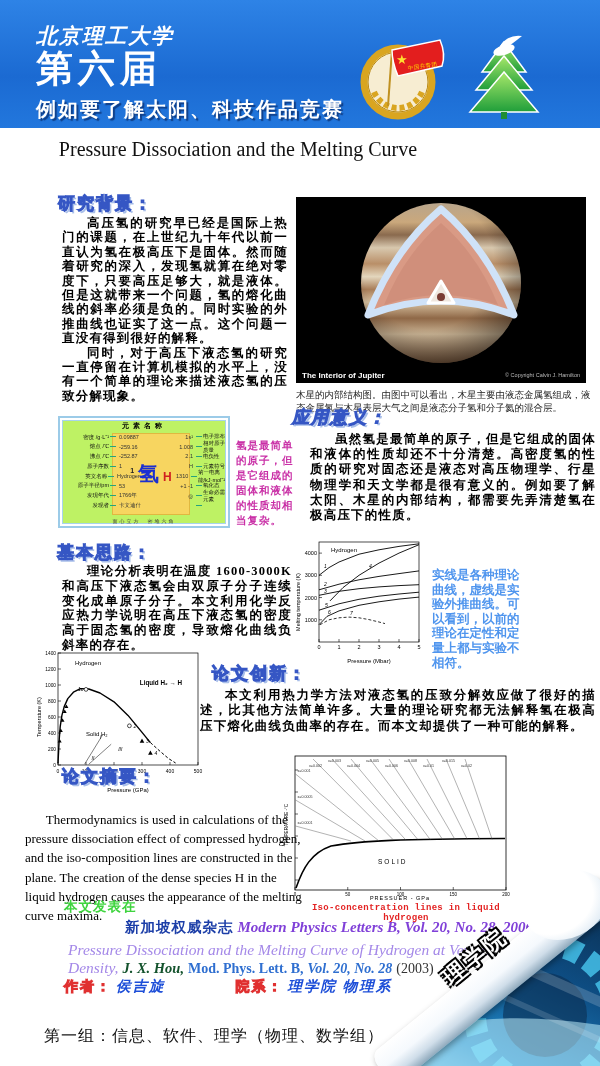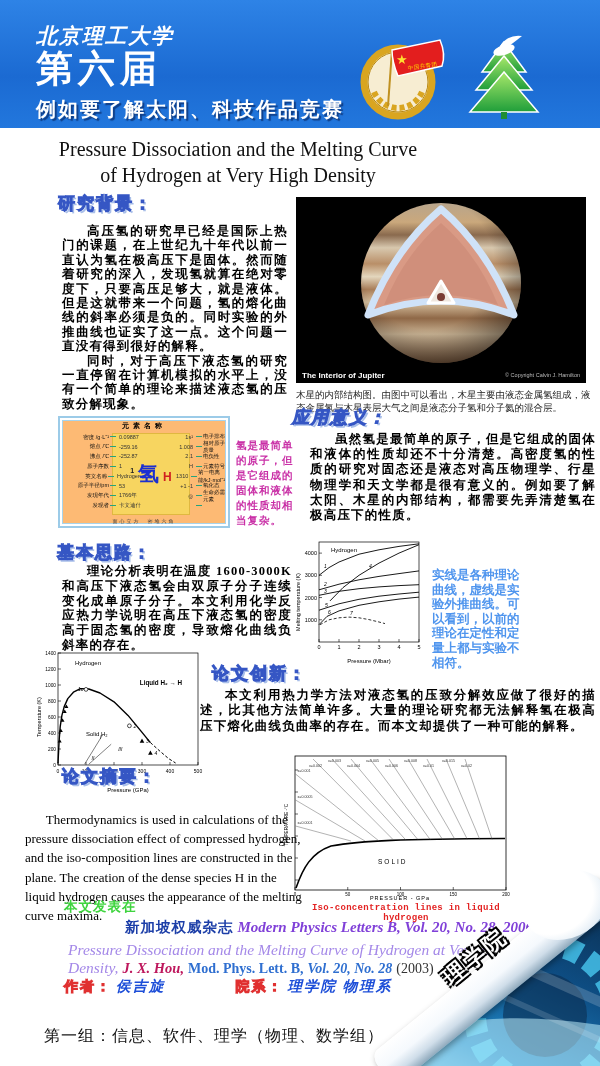--- a/index.html
+++ b/index.html
@@ -15,21 +15,21 @@
   #main-title{left:0;top:136px;width:476px;text-align:center;font:20px "Liberation Serif",serif;color:#111;line-height:26px;}
   
   .h-blue{font:bold 17px "Liberation Sans",sans-serif;color:#e9f1ff;-webkit-text-stroke:1.1px #3556c4;letter-spacing:2px;text-shadow:2px 2px 0 #a9bfe9;}
   
   .cn{font-family:"Liberation Serif",serif;font-weight:600;font-size:12.5px;letter-spacing:1.2px;line-height:14.4px;color:#000;text-align:justify;}
   .cn p{margin:0;text-indent:2em;}
   
   #jupiter{left:296px;top:197px;width:290px;height:186px;background:#000;}
   #jup-caption{left:296px;top:389px;width:296px;font:9.5px "Liberation Serif",serif;color:#222;line-height:13px;}
   
-  #ecard{left:58px;top:416px;width:172px;height:112px;background:#fdba74;border:2px solid #9ccbe8;box-shadow:inset 0 0 0 2px #fff,inset 0 0 0 3px #a8d4ec;box-sizing:border-box;}
+  #ecard{left:58px;top:416px;width:172px;height:112px;background:#bef264;border:2px solid #9ccbe8;box-shadow:inset 0 0 0 2px #fff,inset 0 0 0 3px #a8d4ec;box-sizing:border-box;}
   #ecard-title{position:absolute;left:0;top:3px;width:100%;text-align:center;font:bold 7px "Liberation Serif",serif;letter-spacing:4px;color:#000;}
   #ecard-yellow{position:absolute;left:52px;top:15px;width:76px;bottom:11px;background:#f7d560;border:1px solid #e0b840;}
   #ecard-rows{position:absolute;left:3px;top:14px;right:3px;}
   .erow{display:flex;align-items:center;height:9.8px;font:5.5px "Liberation Sans",sans-serif;color:#111;}
   .erow .elbl{width:46px;text-align:right;}
   .erow .elbl.r{flex:1;text-align:left;}
   .erow .eline{width:6px;border-top:1px solid #27a37d;margin:0 1px;}
   .erow .eval{width:30px;text-align:left;padding-left:2px;color:#333;}
   .erow .ecen{width:16px;}
   .erow .eval.r{width:26px;text-align:right;padding-right:2px;color:#333;}
@@ -51,21 +51,21 @@
   #abstract-text{left:25px;top:810px;width:278px;font:13px "Liberation Serif",serif;line-height:19.2px;color:#000;}
   #abstract-text p{margin:0;text-indent:1.6em;}
   
   #pub-intro{left:64px;top:898px;font:bold 13.5px "Liberation Sans",sans-serif;color:#3ed43e;letter-spacing:1px;}
   #pub-line1{left:81px;top:918px;white-space:nowrap;margin-left:44px;}
   .jcn{font:bold 14.5px "Liberation Serif",serif;color:#1d3fa8;letter-spacing:1px;}
   .jen{font:italic bold 15px "Liberation Serif",serif;color:#8040d8;}
   .sci{font:14px "Liberation Serif",serif;color:#8040d8;}
   #pub-line2{left:68px;top:941px;width:465px;line-height:16.5px;}
   .ptitle{font:italic 15.5px "Liberation Serif",serif;color:#a488e8;}
-  .pauth{font:italic bold 14.5px "Liberation Serif",serif;color:#be185d;}
+  .pauth{font:italic bold 14.5px "Liberation Serif",serif;color:#14532d;}
   .pjrn{font:bold 14px "Liberation Serif",serif;color:#2f6fd0;}
   .pvol{font:italic bold 14px "Liberation Serif",serif;color:#2f6fd0;}
   .pyear{font:14px "Liberation Serif",serif;color:#333;}
   #pub-line3{left:64px;top:977px;white-space:nowrap;}
   .rlbl{font:bold 14px "Liberation Sans",sans-serif;color:#ffe9e9;-webkit-text-stroke:1px #e03030;letter-spacing:2px;}
   .bname{font:italic bold 14.5px "Liberation Serif",serif;color:#1d4ed8;letter-spacing:2px;}
   
   #footer{left:44px;top:1026px;font:16px "Liberation Serif",serif;color:#111;letter-spacing:1px;}
   
   #curl-photo{left:330px;top:850px;width:270px;height:216px;z-index:5;clip-path:polygon(100% 20%,21% 100%,100% 100%);background:linear-gradient(205deg,#0a2a4a 10%,#0e4f86 45%,#2189c8 75%,#8fd8f2 100%);}
@@ -100,25 +100,24 @@
     <polygon points="42,28 14,62 70,62" fill="url(#grn)" stroke="#fff" stroke-width="1.5"></polygon>
     <polygon points="42,44 8,84 76,84" fill="url(#grn)" stroke="#fff" stroke-width="1.5"></polygon>
     <rect x="39" y="84" width="6" height="7" fill="#1f8e34"></rect>
     <ellipse cx="42" cy="22" rx="11" ry="5" fill="#fff" transform="rotate(-18 42 22)"></ellipse>
     <path d="M38,18 Q46,6 60,8 Q50,16 44,20 Z" fill="#fff"></path>
   </svg>
 </div>
 
 <div class="abs" id="main-title">
   <div>Pressure Dissociation and the Melting Curve</div>
-  <div>of Hydrogen at Very High Density</div>
 </div>
 
 <div class="abs h-blue" style="left:58px;top:192px;">研究背景：</div>
-<div class="abs cn" style="left:62px;top:216px;width:226px;margin-top:8px;">
+<div class="abs cn" style="left:62px;top:216px;width:226px;">
   <p>高压氢的研究早已经是国际上热门的课题，在上世纪九十年代以前一直认为氢在极高压下是固体。然而随着研究的深入，发现氢就算在绝对零度下，只要高压足够大，就是液体。但是这就带来一个问题，氢的熔化曲线的斜率必须是负的。同时实验的外推曲线也证实了这一点。这个问题一直没有得到很好的解释。</p>
   <p>同时，对于高压下液态氢的研究一直停留在计算机模拟的水平上，没有一个简单的理论来描述液态氢的压致分解现象。</p>
 </div>
 
 <div class="abs" id="jupiter">
   <svg width="290" height="186" viewBox="0 0 290 186">
     <defs>
       <linearGradient id="jb" x1="0" y1="0" x2="0" y2="1">
         <stop offset="0" stop-color="#b8a58c"></stop>
           <stop offset=".12" stop-color="#caa87c"></stop>

